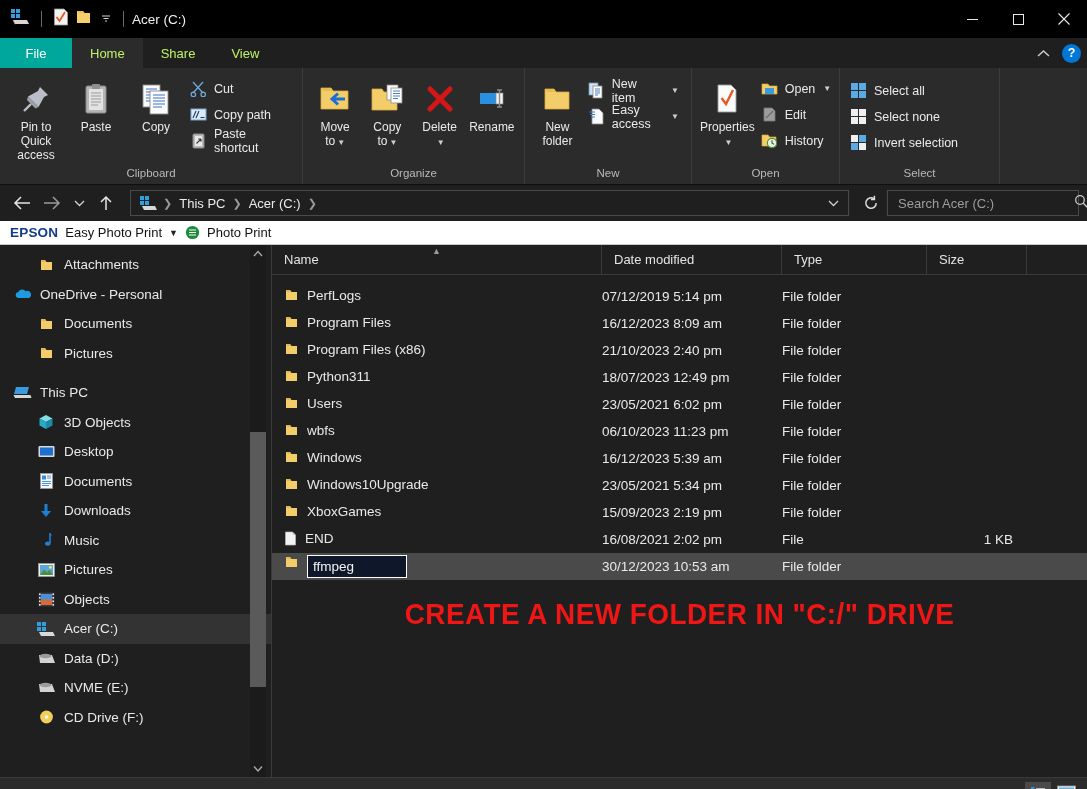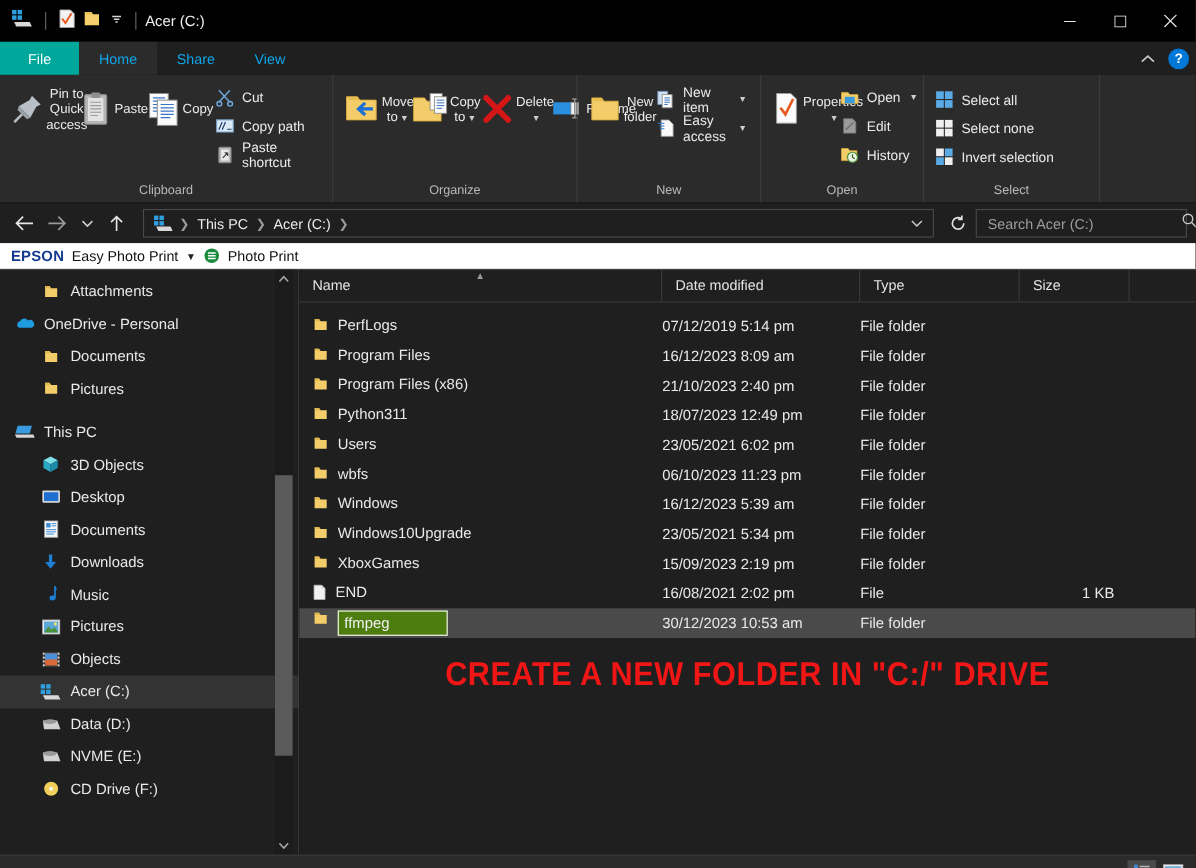--- a/index.html
+++ b/index.html
@@ -21,37 +21,37 @@
   .qat-sep { width: 1px; height: 16px; background: #6a6a6a; margin: 0 4px; }
   .title-text { font-size: 13.5px; color: #f0f0f0; margin-left: 4px; }
   .wincontrols { position: absolute; right: 0; top: 0; height: 38px; display: flex; }
   .wc { width: 46px; height: 38px; display: flex; align-items: center; justify-content: center; }
   .wc svg { display: block; }
 
   
   .tabstrip { height: 30px; background: #1f1f1f; display: flex; align-items: stretch; position: relative; }
   .tab {
     display: flex; align-items: center; justify-content: center;
-    font-size: 13px; color: #0ea5e9; padding: 0 18px; height: 30px; cursor: default;
+    font-size: 13px; color: #bef264; padding: 0 18px; height: 30px; cursor: default;
   }
   .tab.file { background: #00a89c; color: #fff; min-width: 72px; }
   .tab.active { background: #2b2b2b; }
   .tabstrip-right { position: absolute; right: 6px; top: 0; height: 30px; display: flex; align-items: center; gap: 8px; }
   .ribbon-collapse { width: 22px; height: 22px; display: flex; align-items: center; justify-content: center; }
   .help-btn { width: 19px; height: 19px; border-radius: 50%; background: #0078d7; display: flex; align-items: center; justify-content: center; color: #fff; font-size: 12.5px; font-weight: bold; }
 
   
   .ribbon { height: 117px; background: #2b2b2b; display: flex; align-items: stretch; border-bottom: 1px solid #0f0f0f; }
   .rgroup { display: flex; flex-direction: column; position: relative; }
   .rgroup-body { flex: 1; display: flex; align-items: flex-start; padding: 6px 6px 0 6px; }
   .rgroup-label { text-align: center; font-size: 11.5px; color: #b9b9b9; padding-bottom: 5px; }
   .rgroup + .rgroup { border-left: 1px solid #3c3c3c; }
 
   .bigbtn {
-    display: flex; flex-direction: row; align-items: center;
+    display: flex; flex-direction: column; align-items: center;
     width: 62px; padding: 4px 2px; font-size: 12px; color: #eaeaea; line-height: 1.15; text-align: center;
   }
   .bigbtn .ico { height: 42px; display: flex; align-items: center; justify-content: center; }
   .bigbtn .lbl { margin-top: 1px; }
   .smallcol { display: flex; flex-direction: column; gap: 1px; padding-top: 2px; }
   .smallbtn { display: flex; align-items: center; gap: 6px; font-size: 12.5px; color: #eaeaea; padding: 3px 6px 3px 3px; height: 25px; }
   .smallbtn .ico { width: 19px; height: 19px; display: flex; align-items: center; justify-content: center; flex: 0 0 19px; }
   .caret { font-size: 8px; color: #cfcfcf; margin-left: 2px; }
 
   
@@ -121,21 +121,21 @@
   .ch.c-size { width: 100px; }
   .ch.c-pad { flex: 1; border-right: none; }
 
   .frow { display: flex; height: 27px; align-items: center; font-size: 13.5px; color: #e9e9e9; }
   .frow.selected { background: #4a4a4a; }
   .f-name { width: 330px; display: flex; gap: 8px; padding-left: 12px; }
   .f-date { width: 180px; }
   .f-type { width: 145px; }
   .f-size { width: 100px; text-align: right; padding-right: 14px; }
   .renamebox {
-    border: 1.5px solid #ffffff; background: #4d7c0f; color: #f2f2f2;
+    border: 1.5px solid #ffffff; background: #0f172a; color: #f2f2f2;
     font-size: 13.5px; font-family: "Liberation Sans", sans-serif;
     padding: 1px 5px; width: 100px; outline: none; height: 23px;
   }
   .annot {
     position: absolute; left: 0; right: 0; top: 352px; text-align: center;
     color: #f01616; font-size: 30px; font-weight: bold;
     font-family: "Liberation Sans Narrow", "Liberation Sans", sans-serif;
     letter-spacing: 0.5px; transform: scaleX(0.93); white-space: nowrap;
   }
 

